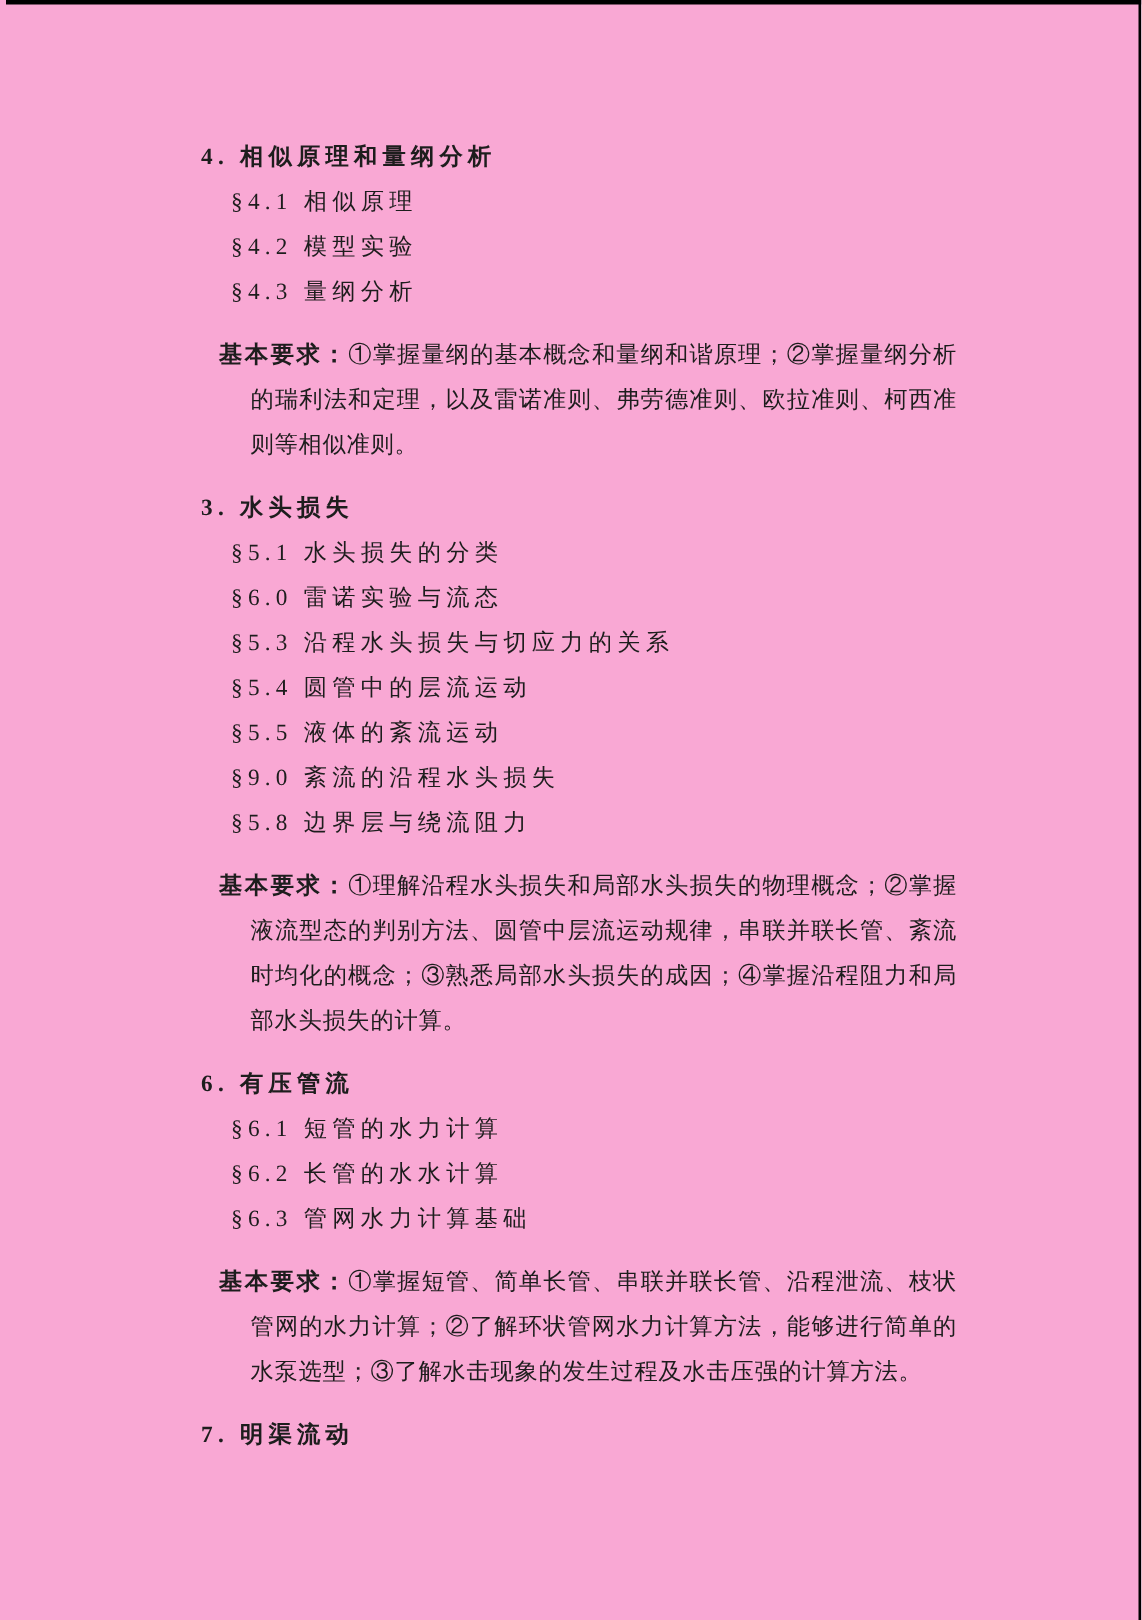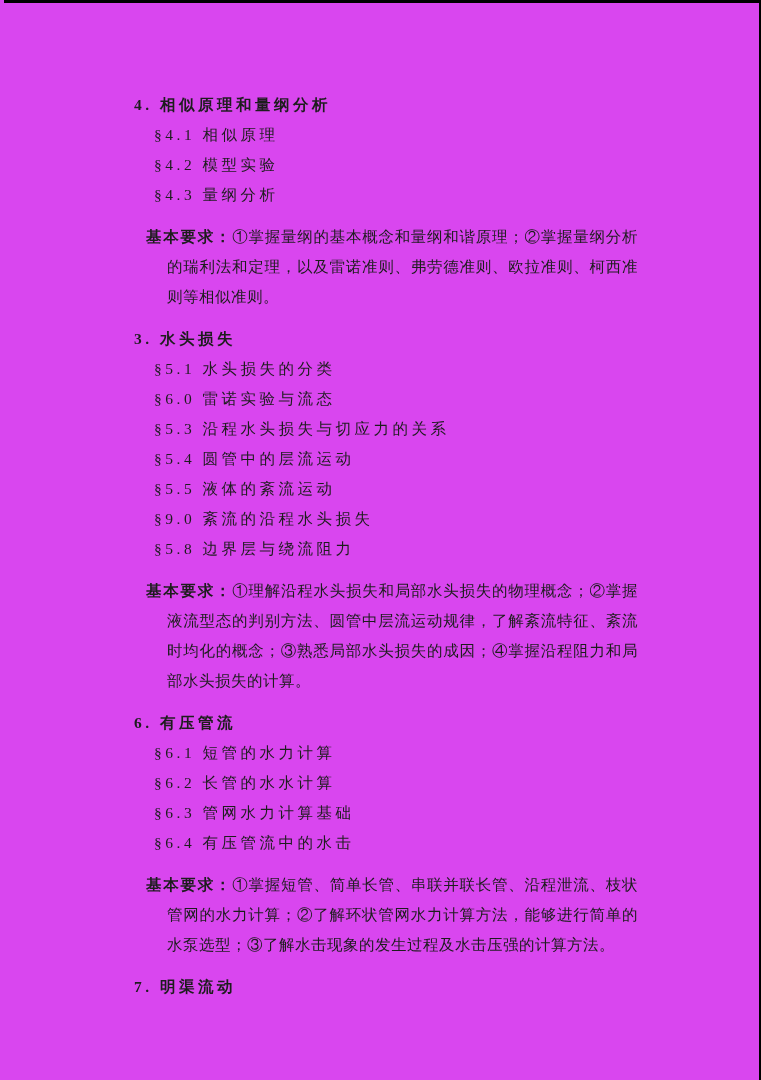--- a/index.html
+++ b/index.html
@@ -4,21 +4,21 @@
 <style>
   html, body {
     margin: 0;
     padding: 0;
     background: #ffffff;
   }
   .page {
     position: relative;
     width: 761px;
     height: 1080px;
-    background: #d946ef;
+    background: #f9a8d4;
     overflow: hidden;
     color: #1d1d1d;
     font-family: "Liberation Serif", "DejaVu Serif", serif;
   }
   .scan-top-edge {
     position: absolute;
     top: 0;
     left: 4px;
     right: 0;
     height: 3px;
@@ -87,29 +87,28 @@
 
     <div class="section">
       <h2 class="heading">3. 水头损失</h2>
       <div class="item">§5.1 水头损失的分类</div>
       <div class="item">§6.0 雷诺实验与流态</div>
       <div class="item">§5.3 沿程水头损失与切应力的关系</div>
       <div class="item">§5.4 圆管中的层流运动</div>
       <div class="item">§5.5 液体的紊流运动</div>
       <div class="item">§9.0 紊流的沿程水头损失</div>
       <div class="item">§5.8 边界层与绕流阻力</div>
-      <p class="req"><span class="req-label">基本要求：</span><span>①理解沿程水头损失和局部水头损失的物理概念；②掌握液流型态的判别方法、圆管中层流运动规律，了解紊流特征、紊流时均化的概念；③熟悉局部水头损失的成因；④掌握沿程阻力和局部水头损失的计算。</span></p>
+      <p class="req"><span class="req-label">基本要求：</span><span>①理解沿程水头损失和局部水头损失的物理概念；②掌握液流型态的判别方法、圆管中层流运动规律，串联并联长管、紊流时均化的概念；③熟悉局部水头损失的成因；④掌握沿程阻力和局部水头损失的计算。</span></p>
     </div>
 
     <div class="section">
       <h2 class="heading">6. 有压管流</h2>
       <div class="item">§6.1 短管的水力计算</div>
       <div class="item">§6.2 长管的水水计算</div>
       <div class="item">§6.3 管网水力计算基础</div>
-      <div class="item">§6.4 有压管流中的水击</div>
       <p class="req"><span class="req-label">基本要求：</span><span>①掌握短管、简单长管、串联并联长管、沿程泄流、枝状管网的水力计算；②了解环状管网水力计算方法，能够进行简单的水泵选型；③了解水击现象的发生过程及水击压强的计算方法。</span></p>
     </div>
 
     <div class="section">
       <h2 class="heading">7. 明渠流动</h2>
     </div>
 
   </div>
 </div>
 

